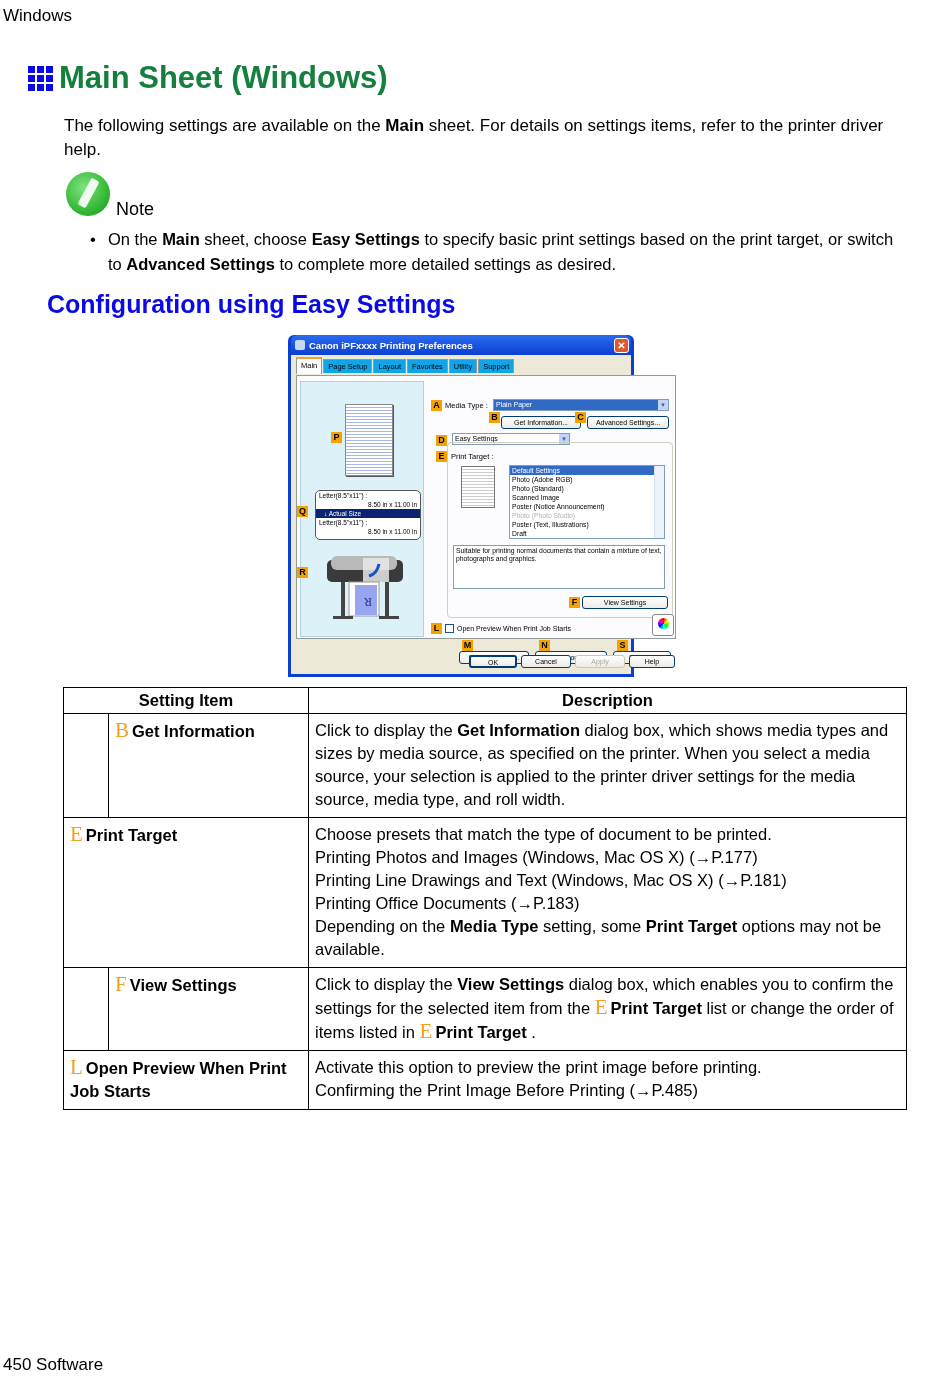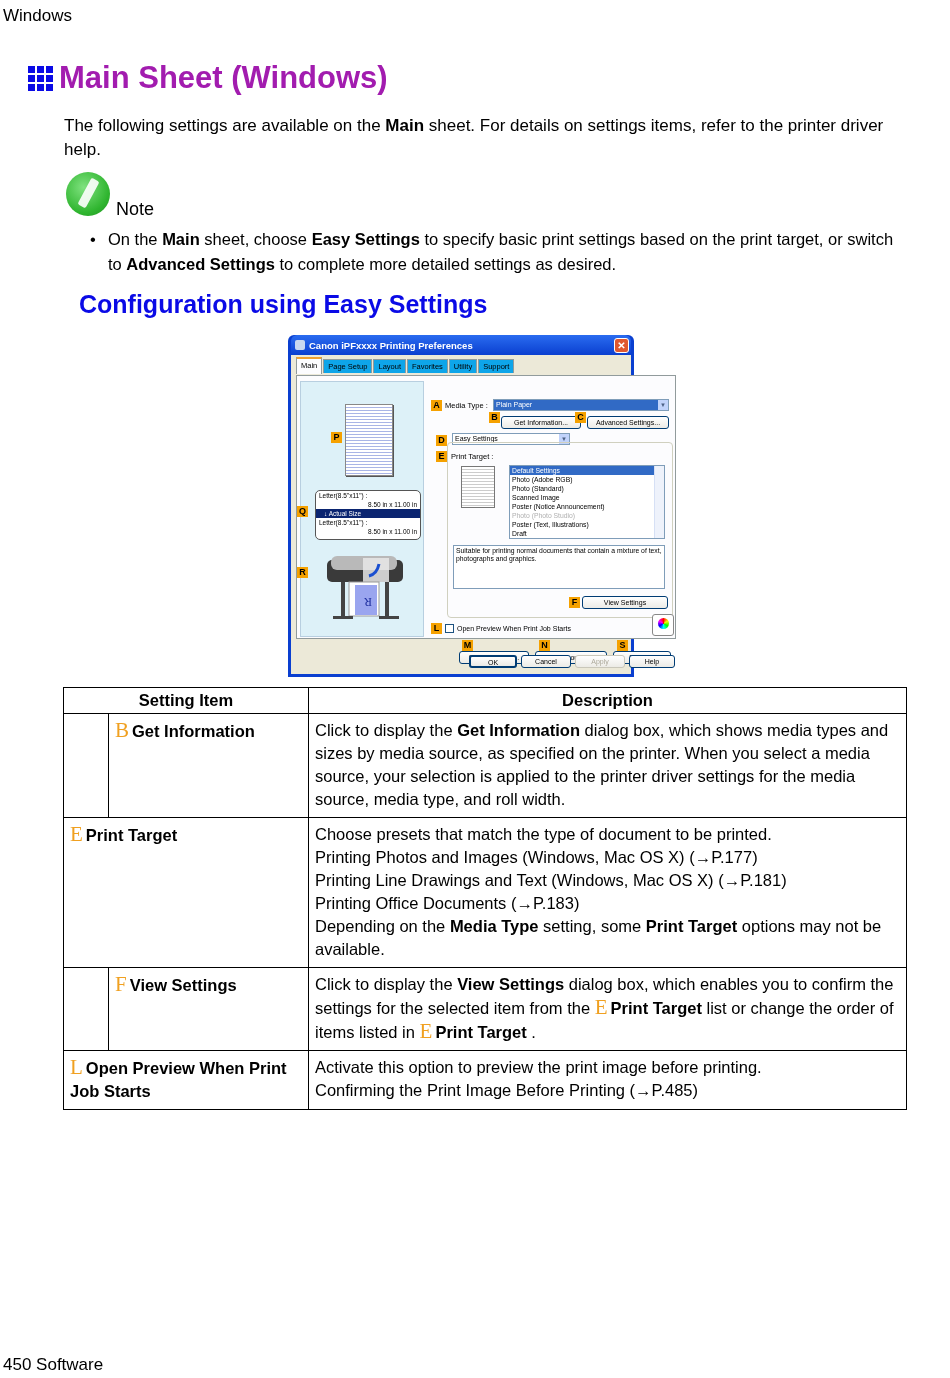--- a/index.html
+++ b/index.html
@@ -1,33 +1,33 @@
 <!DOCTYPE html>
 <html><head>
 <meta charset="utf-8">
 <style>
   * { box-sizing: border-box; margin: 0; padding: 0; }
   html, body { width: 950px; height: 1378px; background: #ffffff; }
   body { position: relative; font-family: "Liberation Sans", sans-serif; color: #000; overflow: hidden; }
 
   .running-head { position: absolute; left: 3px; top: 6px; font-size: 17px; }
-  .page-title { position: absolute; left: 28px; top: 60px; color: #a21caf; font-size: 31px; font-weight: bold; display: flex; align-items: center; }
+  .page-title { position: absolute; left: 28px; top: 60px; color: #15803d; font-size: 31px; font-weight: bold; display: flex; align-items: center; }
   .grid-icon { display: inline-grid; grid-template-columns: repeat(3, 7px); grid-gap: 2px; margin-right: 6px; }
   .grid-icon i { display: block; width: 7px; height: 7px; background: #0a0ae6; }
   .intro { position: absolute; left: 64px; top: 114px; width: 830px; font-size: 17px; line-height: 24px; }
 
   .note-head { position: absolute; left: 66px; top: 172px; display: flex; align-items: flex-end; }
   .note-icon { width: 44px; height: 44px; border-radius: 50%; background: radial-gradient(circle at 40% 35%, #7fe27f, #2fb52f 65%, #1f8f1f); position: relative; }
   .note-icon::after { content: ""; position: absolute; left: 18px; top: 6px; width: 9px; height: 30px; background: #fff; border-radius: 2px; transform: rotate(28deg); opacity: .9; }
   .note-label { font-size: 18px; margin-left: 6px; margin-bottom: -4px; }
   .note-list { position: absolute; left: 90px; top: 227px; width: 820px; font-size: 16.5px; line-height: 25px; list-style: none; }
   .note-list li { padding-left: 18px; position: relative; }
   .note-list li::before { content: "•"; position: absolute; left: 0; }
 
-  .section-title { position: absolute; left: 47px; top: 290px; color: #0a0ae6; font-size: 25px; font-weight: bold; margin-left: 32px; }
+  .section-title { position: absolute; left: 47px; top: 290px; color: #0a0ae6; font-size: 25px; font-weight: bold; }
 
   
   .dialog { position: absolute; left: 288px; top: 335px; width: 346px; height: 342px; background: #0a3fd0; border-radius: 6px 6px 0 0; padding: 0 3px 3px 3px; font-size: 8px; }
   .titlebar { height: 20px; display: flex; align-items: center; color: #fff; font-weight: bold; font-size: 9.5px; padding-left: 4px; background: linear-gradient(#2a6cf0, #0a3fd0); border-radius: 6px 6px 0 0; }
   .titlebar .app-icon { width: 10px; height: 10px; background: #c8d8f0; border-radius: 2px; margin-right: 4px; }
   .titlebar .close-btn { margin-left: auto; width: 15px; height: 15px; background: #e0582f; border: 1px solid #fff; border-radius: 3px; color: #fff; font-size: 10px; text-align: center; line-height: 13px; margin-right: 2px; }
   .client { background: #ece9d8; height: 319px; position: relative; }
   .tabs { position: absolute; left: 5px; top: 4px; display: flex; }
   .tab { border: 1px solid #919b9c; border-bottom: none; padding: 2px 4px; margin-right: 1px; background: #0ea5e9; font-size: 7.5px; height: 14px; }
   .tab.active { background: #fcfcfe; border-top: 2px solid #f0a030; height: 17px; margin-top: -2px; }

